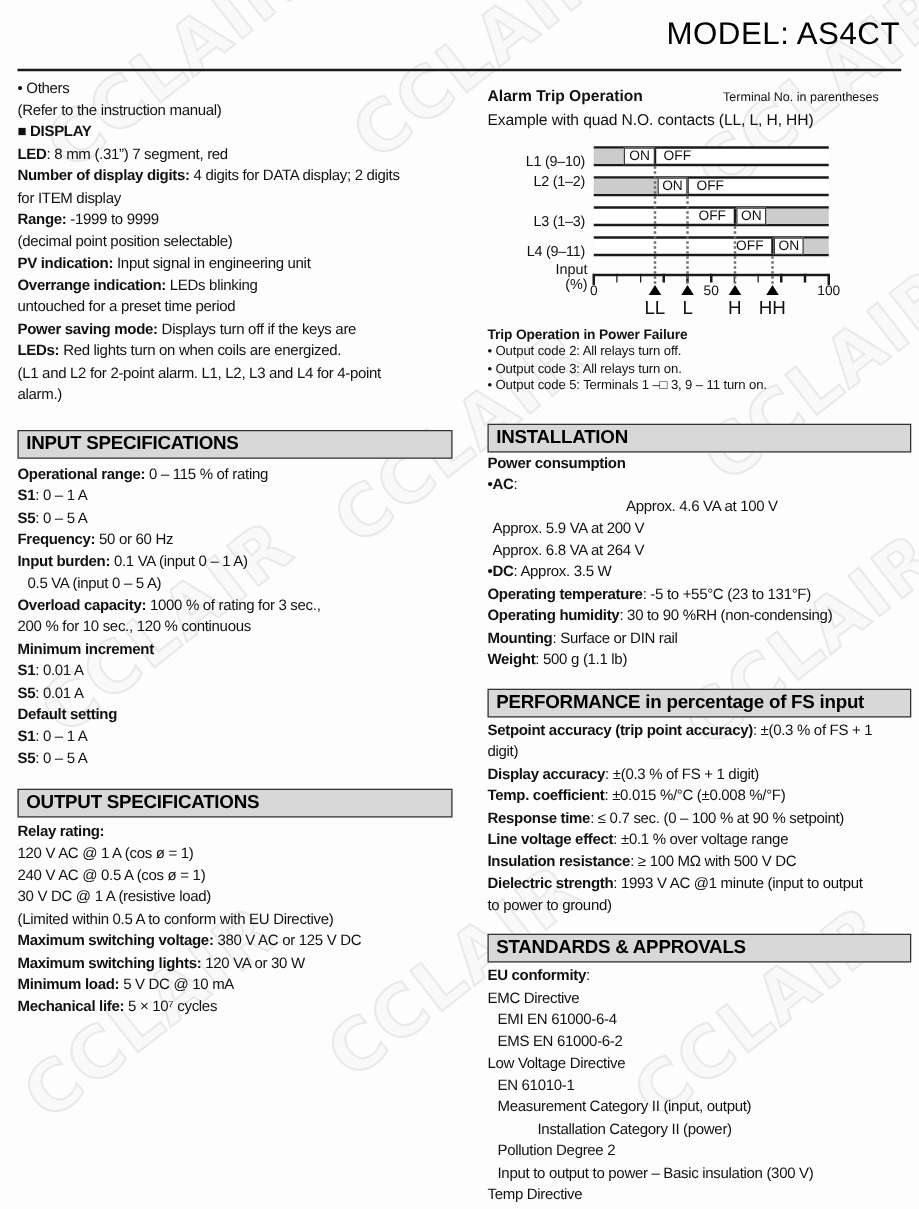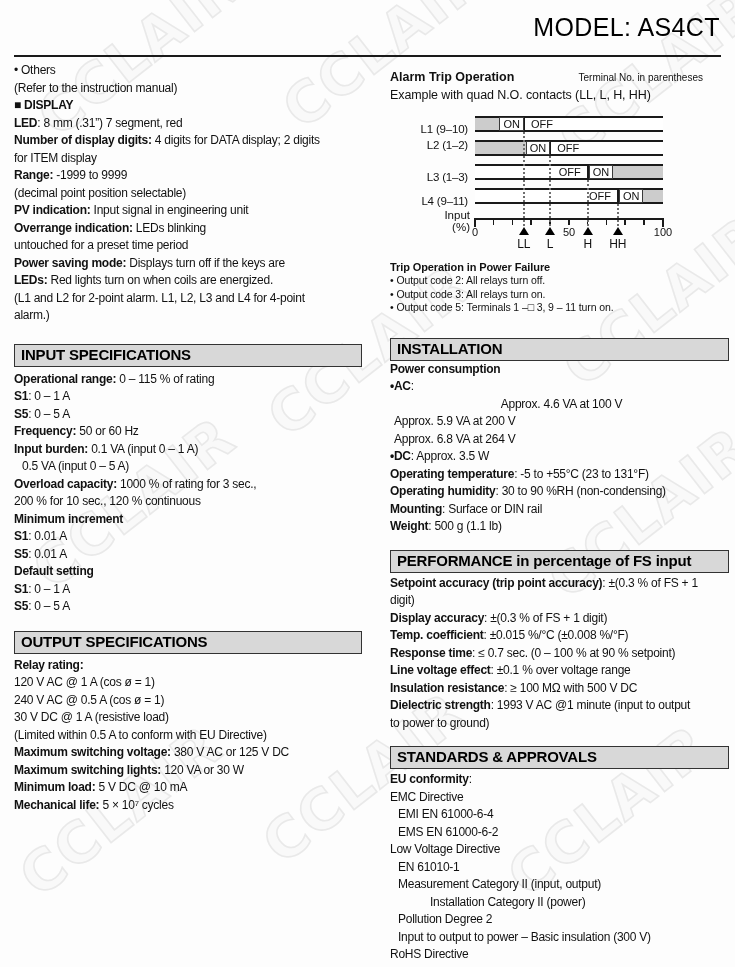--- a/index.html
+++ b/index.html
@@ -34,21 +34,21 @@
   .band { position:absolute; left:0; width:100%; height:16px; border-top:2px solid #1a1a1a; border-bottom:2px solid #1a1a1a; background:#fff; }
   .gray { position:absolute; top:0; bottom:0; background:#cccccc; }
   .boundary { position:absolute; top:0; bottom:0; width:2px; background:#1a1a1a; z-index:1; }
   .on-box { position:absolute; top:-1px; height:14px; line-height:12px; font-size:11px; background:#fff; border:1.5px solid #3a3a3a; padding:0 3px; z-index:2; }
   .off-lab { position:absolute; top:0; height:12px; line-height:12px; font-size:11px; z-index:2; }
   .dash { position:absolute; width:0; border-left:2px dotted #6f6f6f; z-index:3; }
   .axis { position:absolute; left:0; width:100%; height:2px; background:#1a1a1a; }
   .tick { position:absolute; width:1.5px; background:#1a1a1a; }
   .tick-label { position:absolute; transform:translateX(-50%); font-size:11px; }
   .arrow { position:absolute; transform:translateX(-50%); width:0; height:0; border-left:5px solid transparent; border-right:5px solid transparent; border-bottom:8px solid #000; }
-  .marker-label { position:absolute; transform:translateX(-50%); font-size:12px;text-align:right; }
+  .marker-label { position:absolute; transform:translateX(-50%); font-size:15px;text-align:right; }
   .input-label { position:absolute; left:0; width:80px; text-align:right; font-size:11.5px; line-height:12px; }
   
   .trip { margin-top:8px; }
   .trip-title { font-weight:bold; font-size:11px; line-height:14px; letter-spacing:-0.1px; }
   .trip .line { font-size:10.5px; line-height:13.5px; letter-spacing:-0.1px; }
 </style>
 </head>
 <body>
 
 <div class="page">
@@ -224,16 +224,16 @@
         <div class="line"><span class="b">EU conformity</span><span class="r">:</span></div>
         <div class="line"><span class="r">EMC Directive</span></div>
         <div class="line" style="padding-left: 8px;"><span class="r">EMI EN 61000-6-4</span></div>
         <div class="line" style="padding-left: 8px;"><span class="r">EMS EN 61000-6-2</span></div>
         <div class="line"><span class="r">Low Voltage Directive</span></div>
         <div class="line" style="padding-left: 8px;"><span class="r">EN 61010-1</span></div>
         <div class="line" style="padding-left: 8px;"><span class="r">Measurement Category II (input, output)</span></div>
         <div class="line" style="padding-left: 8px; margin-left: 32px;"><span class="r">Installation Category II (power)</span></div>
         <div class="line" style="padding-left: 8px;"><span class="r">Pollution Degree 2</span></div>
         <div class="line" style="padding-left: 8px;"><span class="r">Input to output to power – Basic insulation (300 V)</span></div>
-        <div class="line"><span class="r">RoHS Directive</span></div>
+        <div class="line"><span class="r">Temp Directive</span></div>
       </div>
   </div>
 </div>
 
 </body></html>

